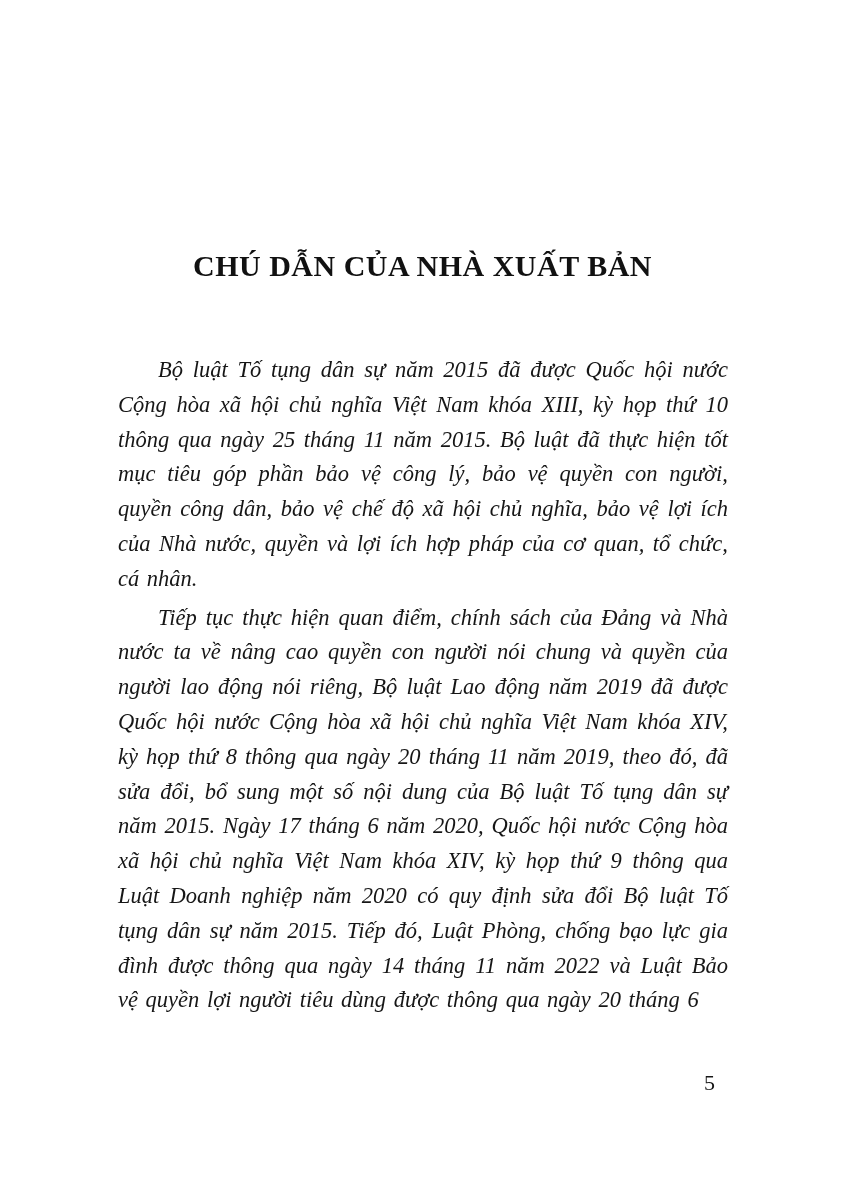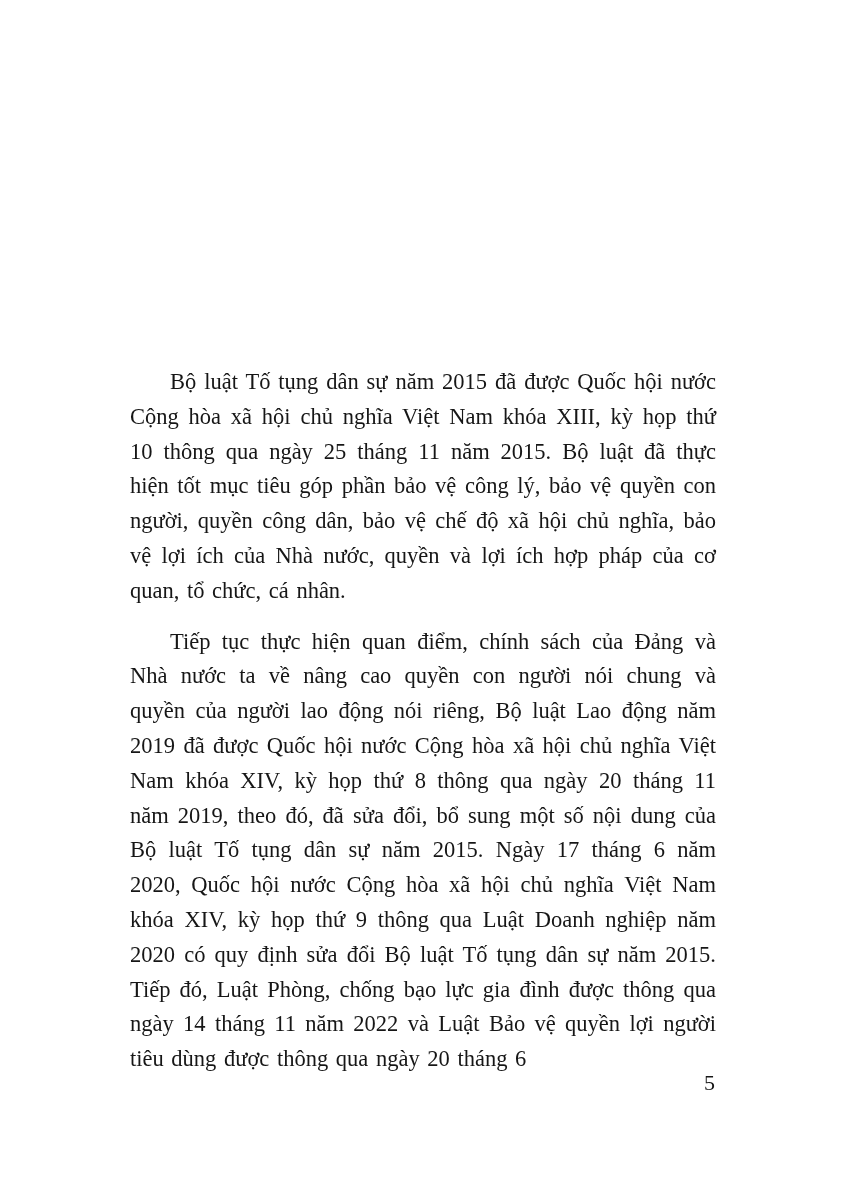--- a/index.html
+++ b/index.html
@@ -33,37 +33,39 @@
     position: absolute;
     top: 349px;
     left: 114px;
     width: 618px;
     font-size: 22.5px;
     line-height: 34.8px;
     text-align: justify;
     color: #161616;
   }
   .body-text p {
-    margin: 16px;
+    margin: 4px;
     text-indent: 40px;
     word-spacing: 2px;
+    font-style: italic;
   }
   .page-number {
     position: absolute;
     top: 1070px;
     right: 130px;
     font-size: 22px;
     color: #161616;
   }
 </style>
 </head>
 <body>
 
 <div class="page">
 
+  <h1 class="page-title">CHÚ DẪN CỦA NHÀ XUẤT BẢN</h1>
 
   <div class="body-text">
     <p>Bộ luật Tố tụng dân sự năm 2015 đã được Quốc hội nước Cộng hòa xã hội chủ nghĩa Việt Nam khóa XIII, kỳ họp thứ 10 thông qua ngày 25 tháng 11 năm 2015. Bộ luật đã thực hiện tốt mục tiêu góp phần bảo vệ công lý, bảo vệ quyền con người, quyền công dân, bảo vệ chế độ xã hội chủ nghĩa, bảo vệ lợi ích của Nhà nước, quyền và lợi ích hợp pháp của cơ quan, tổ chức, cá nhân.</p>
     <p>Tiếp tục thực hiện quan điểm, chính sách của Đảng và Nhà nước ta về nâng cao quyền con người nói chung và quyền của người lao động nói riêng, Bộ luật Lao động năm 2019 đã được Quốc hội nước Cộng hòa xã hội chủ nghĩa Việt Nam khóa XIV, kỳ họp thứ 8 thông qua ngày 20 tháng 11 năm 2019, theo đó, đã sửa đổi, bổ sung một số nội dung của Bộ luật Tố tụng dân sự năm 2015. Ngày 17 tháng 6 năm 2020, Quốc hội nước Cộng hòa xã hội chủ nghĩa Việt Nam khóa XIV, kỳ họp thứ 9 thông qua Luật Doanh nghiệp năm 2020 có quy định sửa đổi Bộ luật Tố tụng dân sự năm 2015. Tiếp đó, Luật Phòng, chống bạo lực gia đình được thông qua ngày 14 tháng 11 năm 2022 và Luật Bảo vệ quyền lợi người tiêu dùng được thông qua ngày 20 tháng 6</p>
   </div>
 
   <div class="page-number">5</div>
 
 </div>
 

